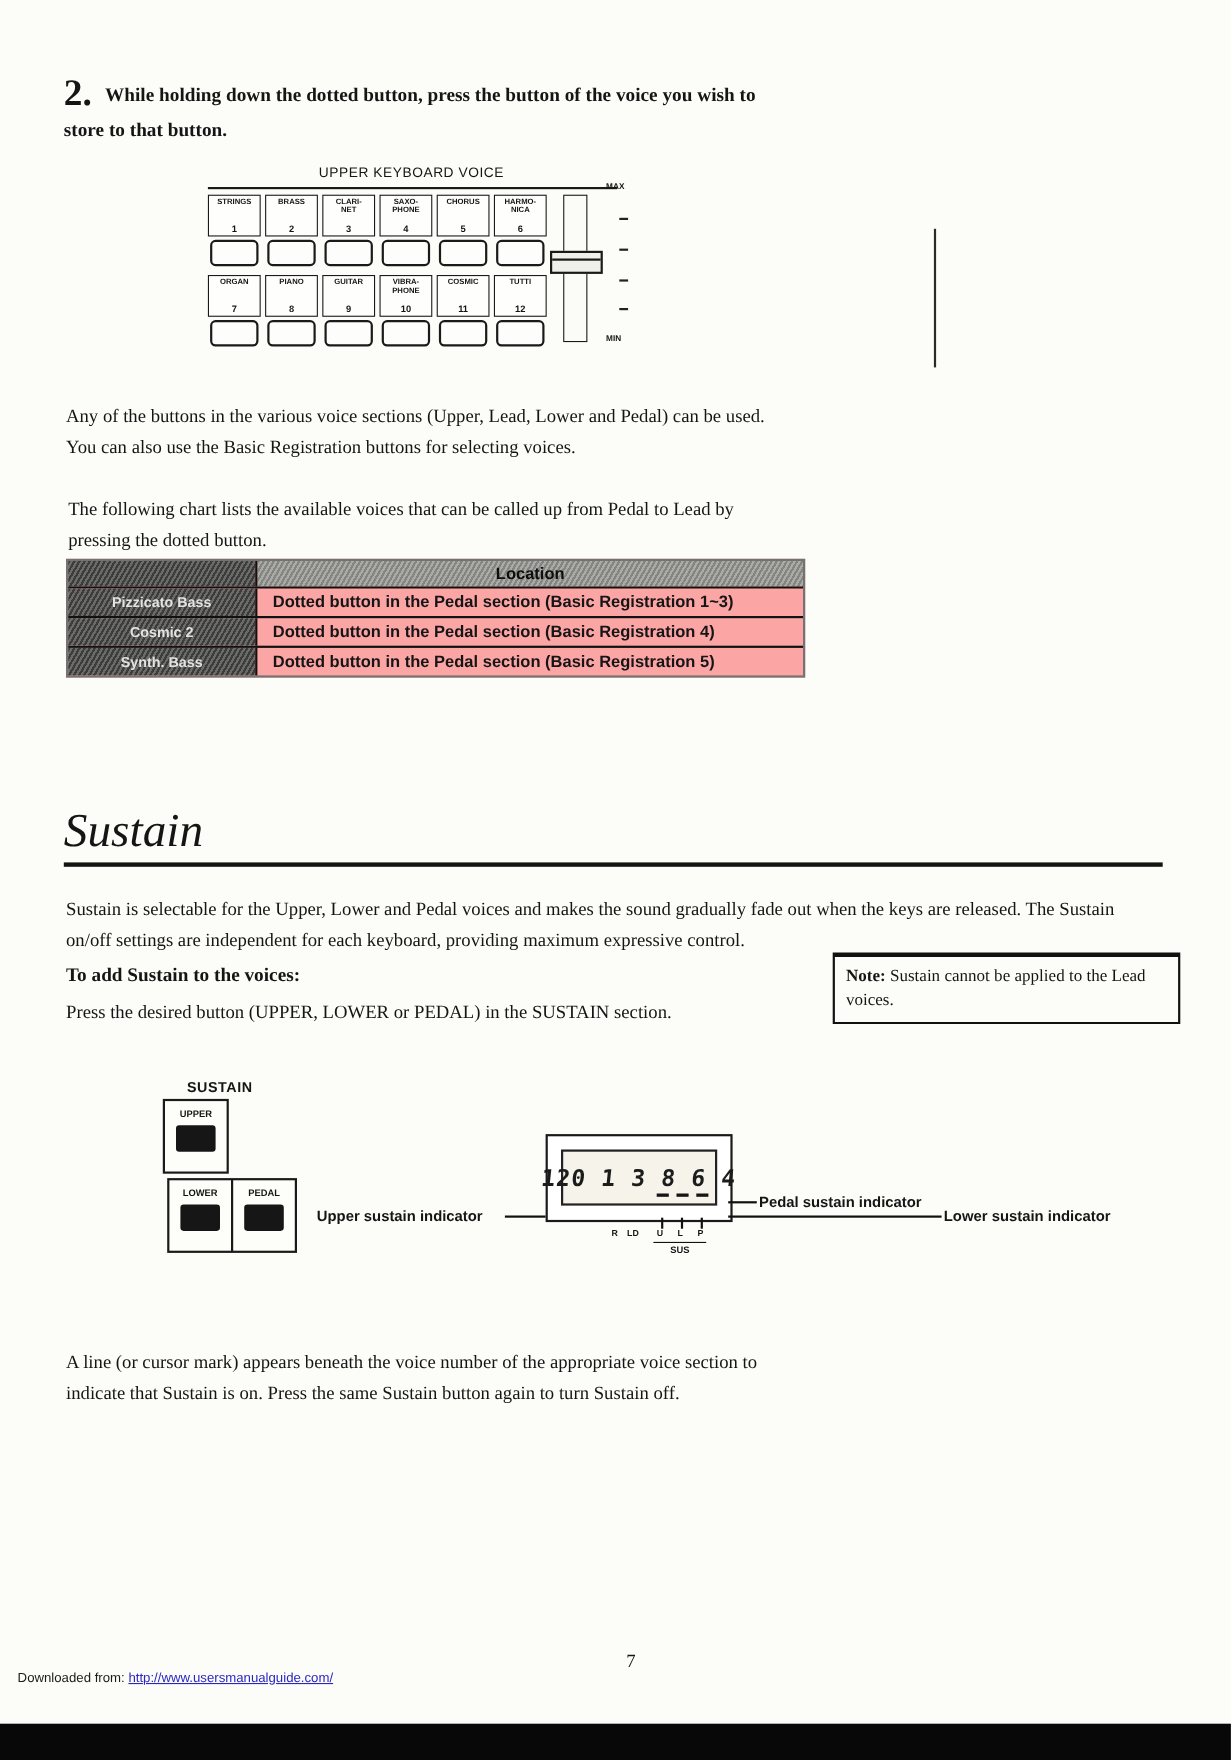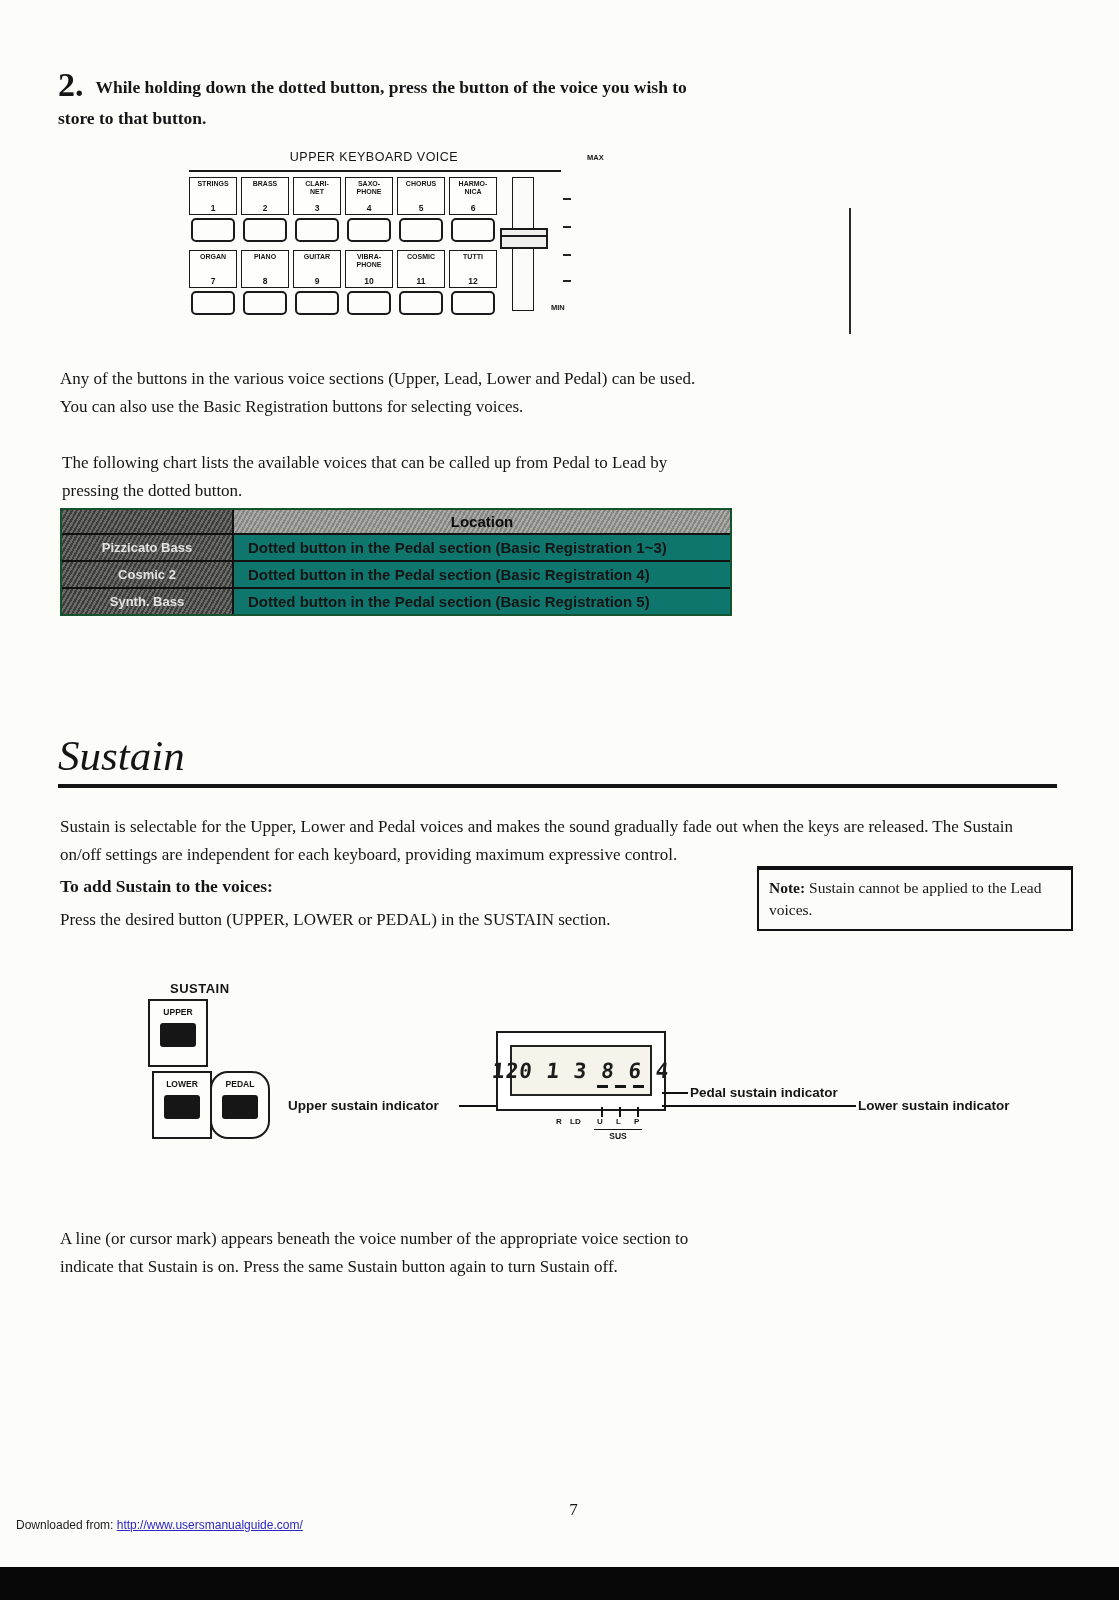--- a/index.html
+++ b/index.html
@@ -23,32 +23,32 @@
   .vbox{border:1.5px solid #1a1a1a;height:36px;position:relative;background:#fefefc;}
   .vlabel{font-family:"Liberation Sans",sans-serif;font-size:7px;font-weight:bold;text-align:center;
           padding-top:2px;line-height:1.15;white-space:pre-line;}
   .vnum{position:absolute;bottom:1px;left:0;width:100%;text-align:center;
         font-family:"Liberation Sans",sans-serif;font-size:8.5px;font-weight:bold;}
   .vbtn{margin:3px auto 0;width:40px;height:20px;border:2px solid #1a1a1a;border-radius:5px;background:#fdfdfb;}
   .sl-track{position:absolute;left:327px;top:27px;width:20px;height:132px;border:1.5px solid #1a1a1a;background:#fbfbf8;}
   .sl-slit{position:absolute;left:336px;top:30px;width:2px;height:126px;background:#2a2a2a;}
   .sl-handle{position:absolute;left:315px;top:78px;width:44px;height:17px;border:2px solid #1a1a1a;background:#efefec;}
   .sl-handle-line{margin-top:5px;height:2px;background:#1a1a1a;}
-  .sl-max{position:absolute;left:366px;top:3px;font-family:"Liberation Sans",sans-serif;font-size:7.5px;font-weight:bold;margin-left:36px;}
+  .sl-max{position:absolute;left:366px;top:15px;font-family:"Liberation Sans",sans-serif;font-size:7.5px;font-weight:bold;}
   .sl-min{position:absolute;left:366px;top:153px;font-family:"Liberation Sans",sans-serif;font-size:7.5px;font-weight:bold;}
   .sl-tick{position:absolute;left:378px;width:8px;height:2px;background:#222;}
   .t1{top:48px;} .t2{top:76px;} .t3{top:104px;} .t4{top:130px;}
 
   
   .para{font-size:17px;line-height:27.5px;}
   .p1{left:60px;top:348px;width:665px;}
   .p2{left:62px;top:432px;width:652px;}
 
   
-  .vtable{left:60px;top:508px;width:668px;border:2px solid #14532d;background:#0f766e;}
+  .vtable{left:60px;top:508px;width:668px;border:2px solid #737373;background:#fca5a5;}
   .vt-row{display:flex;height:25px;}
   .vt-row + .vt-row{border-top:2px solid #111;justify-content:space-between;}
   .vt-head{height:23px;}
   .vt-left{width:170px;display:flex;align-items:center;justify-content:center;
            font-family:"Liberation Sans",sans-serif;font-size:13px;font-weight:bold;color:#e3e3e0;
            background:repeating-linear-gradient(120deg,#3c3c3c 0 2px,#6b6b68 2px 4px);}
   .vt-right{flex:1;border-left:2px solid #111;display:flex;align-items:center;
             font-family:"Liberation Sans",sans-serif;font-size:15px;font-weight:bold;padding-left:14px;}
   .vt-righthead{justify-content:center;padding-left:0;color:#0d0d0d;
             background:repeating-linear-gradient(120deg,#848481 0 2px,#aaaaa6 2px 4px);}
@@ -61,21 +61,21 @@
   .instruction{left:60px;top:906px;font-size:17px;width:640px;}
   .notebox{left:757px;top:866px;width:292px;border:2px solid #111;border-top-width:4px;
            padding:7px 10px 8px;font-size:15.5px;line-height:22px;background:#fcfcf9;}
   .note-label{font-weight:bold;}
 
   
   .sdiag{left:0;top:975px;width:1119px;height:190px;}
   .sus-title{position:absolute;left:170px;top:6px;font-family:"Liberation Sans",sans-serif;
              font-size:13px;font-weight:bold;letter-spacing:.5px;}
   .sus-box{position:absolute;width:56px;height:64px;border:2px solid #1a1a1a;text-align:center;background:#fdfdfa;}
-  .sb-upper{left:148px;top:24px;} .sb-lower{left:152px;top:96px;} .sb-pedal{left:210px;top:96px;border-radius:18px;}
+  .sb-upper{left:148px;top:24px;} .sb-lower{left:152px;top:96px;} .sb-pedal{left:210px;top:96px;}
   .sus-box-label{font-family:"Liberation Sans",sans-serif;font-size:8.5px;font-weight:bold;padding-top:6px;}
   .sus-pad{width:36px;height:24px;background:#161616;border-radius:3px;margin:6px auto 0;}
   .disp-outer{position:absolute;left:496px;top:56px;width:166px;height:76px;border:2px solid #1a1a1a;background:#fff;}
   .disp-lcd{position:absolute;left:510px;top:70px;width:138px;height:47px;border:2px solid #222;
             background:#f5f3ea;display:flex;align-items:center;justify-content:center;}
   .lcd-digits{font-family:"DejaVu Sans Mono",monospace;font-size:21px;font-weight:bold;color:#1c1c1c;
               transform:skewX(-6deg);letter-spacing:1px;white-space:nowrap;}
   .cmark{position:absolute;width:11px;height:2.5px;background:#151515;top:110px;}
   .cm1{left:597px;} .cm2{left:615px;} .cm3{left:633px;}
   .conn{position:absolute;width:2px;height:10px;background:#111;top:132px;}

